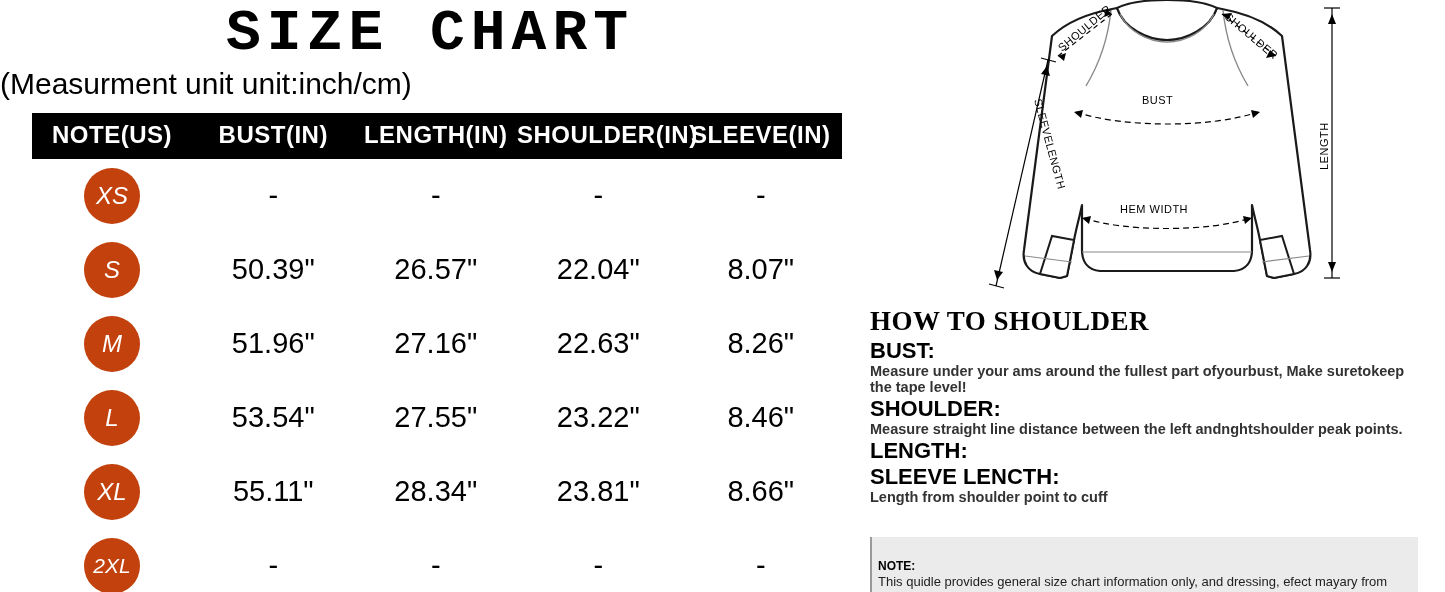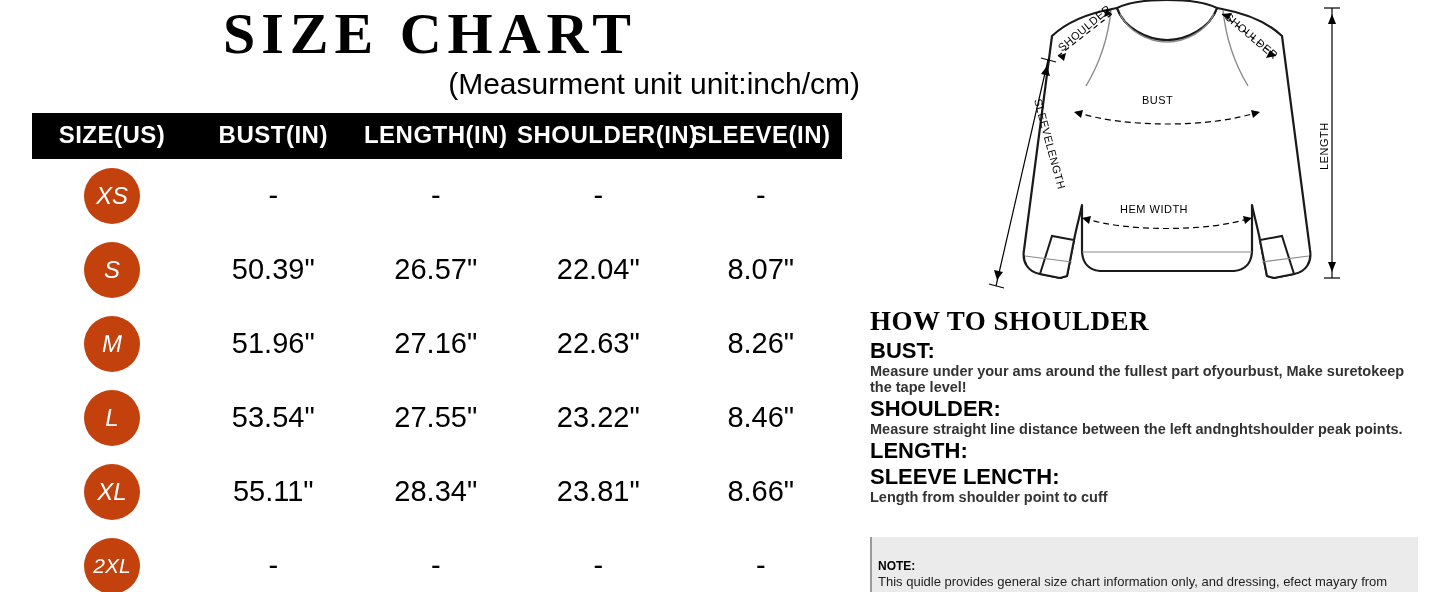--- a/index.html
+++ b/index.html
@@ -29,24 +29,24 @@
     height: 592px;
   }
   .chart-title {
     text-align: center;
     font-size: 58px;
     font-weight: bold;
     letter-spacing: 6px;
     line-height: 1.05;
     margin: 4px 0 0 0;
     color: #000;
-    font-family: Liberation Serif, serif;
+    font-family: Liberation Mono, monospace;
   }
   .chart-subtitle {
-    text-align: right;
+    text-align: left;
     font-size: 30px;
     color: #000;
     margin-top: 2px;
     font-family: "Liberation Sans", sans-serif;
   }
   table.size-table {
     border-collapse: collapse;
     margin: 12px 0 0 32px;
     width: 810px;
     table-layout: fixed;
@@ -166,21 +166,21 @@
 
 <div class="page">
 
   <div class="left-panel">
     <div class="chart-title">SIZE CHART</div>
     <div class="chart-subtitle">(Measurment unit unit:inch/cm)</div>
 
     <table class="size-table">
       <thead>
         <tr>
-          <th class="col-size">SIZE(US)</th>
+          <th class="col-size">NOTE(US)</th>
           <th>BUST(IN)</th>
           <th>LENGTH(IN)</th>
           <th>SHOULDER(IN)</th>
           <th>SLEEVE(IN)</th>
         </tr>
       </thead>
       <tbody>
         <tr>
           <td><span class="size-badge">XS</span></td>
           <td>-</td>

